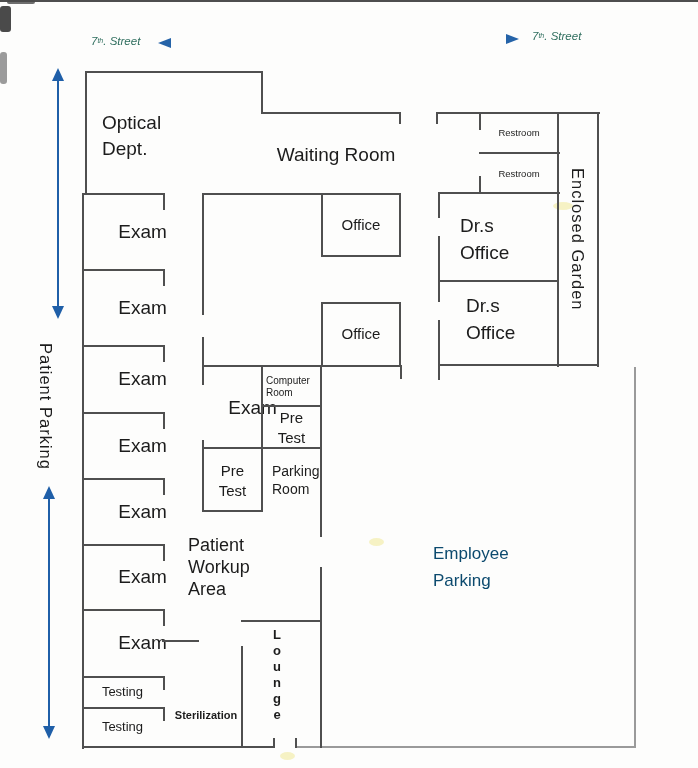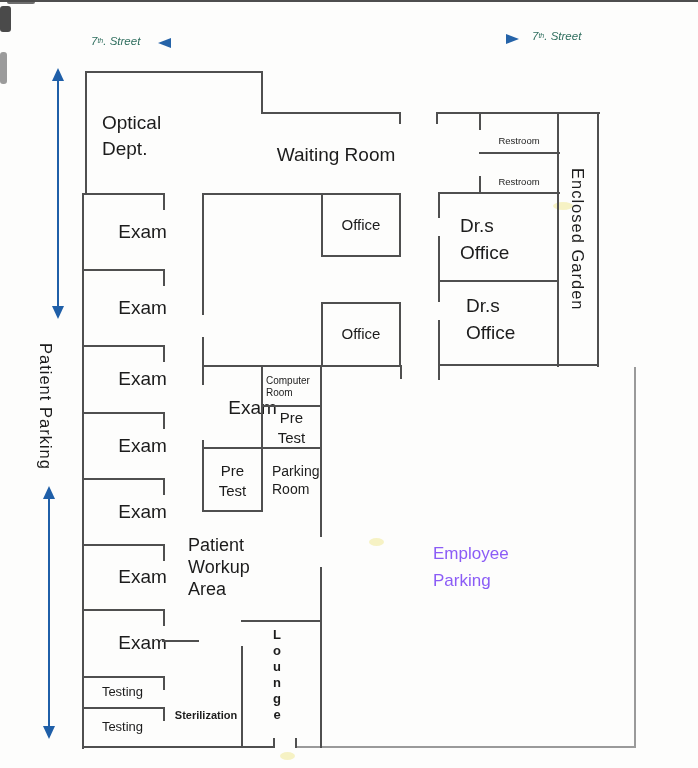--- a/index.html
+++ b/index.html
@@ -9,31 +9,31 @@
   .wall.light{background:#9a9a9a;}
   .lbl{position:absolute;display:flex;align-items:center;justify-content:center;
        text-align:center;white-space:pre-line;line-height:1.25;}
   .lbl.left{justify-content:flex-start;text-align:left;}
   .vtext{writing-mode:vertical-rl;}
   .f-exam{font-size:19px;margin-left:20px;}
   .f-testing{font-size:13px;font-weight:normal;}
   .f-big{font-size:19px;}
   .f-reception{font-size:21px;}
   .f-office{font-size:15px;}
-  .f-restroom{font-size:9.5px;margin-top:8px;}
+  .f-restroom{font-size:9.5px;}
   .f-garden{font-size:16.5px;letter-spacing:1px;}
   .f-computer{font-size:10px;line-height:12.5px;}
   .f-pretest{font-size:15px;line-height:20px;}
   .f-dilation{font-size:14px;line-height:18.5px;}
   .f-workup{font-size:18px;line-height:22px;}
   .f-steril{font-size:11px;font-weight:bold;}
   .f-lounge{font-size:13px;font-weight:bold;line-height:16px;}
   .f-street{font-size:11.5px;font-style:italic;color:#2f6e5e;}
   .f-street sup{font-size:7px;}
-  .f-employee{font-size:17px;line-height:27px;color:#8b5cf6;}
+  .f-employee{font-size:17px;line-height:27px;color:#0c4a6e;}
   .f-pparking{font-size:16.5px;letter-spacing:1px;}
   .arrow-line{position:absolute;width:1.5px;background:#1f5fa8;}
   .tri{position:absolute;width:0;height:0;}
   .tri.up{border-left:6px solid transparent;border-right:6px solid transparent;border-bottom:13px solid #1f5fa8;}
   .tri.down{border-left:6px solid transparent;border-right:6px solid transparent;border-top:13px solid #1f5fa8;}
   .tri.west{border-top:5px solid transparent;border-bottom:5px solid transparent;border-right:13px solid #2563a8;}
   .tri.east{border-top:5px solid transparent;border-bottom:5px solid transparent;border-left:13px solid #2563a8;}
   .smudge{position:absolute;background:#4a4a4a;border-radius:3px;}
   .hilite{position:absolute;background:#f3eda6;opacity:.65;border-radius:50%;}
   #topedge{position:absolute;left:0;top:0;width:698px;height:2px;background:#2f2f2f;opacity:.85;}

